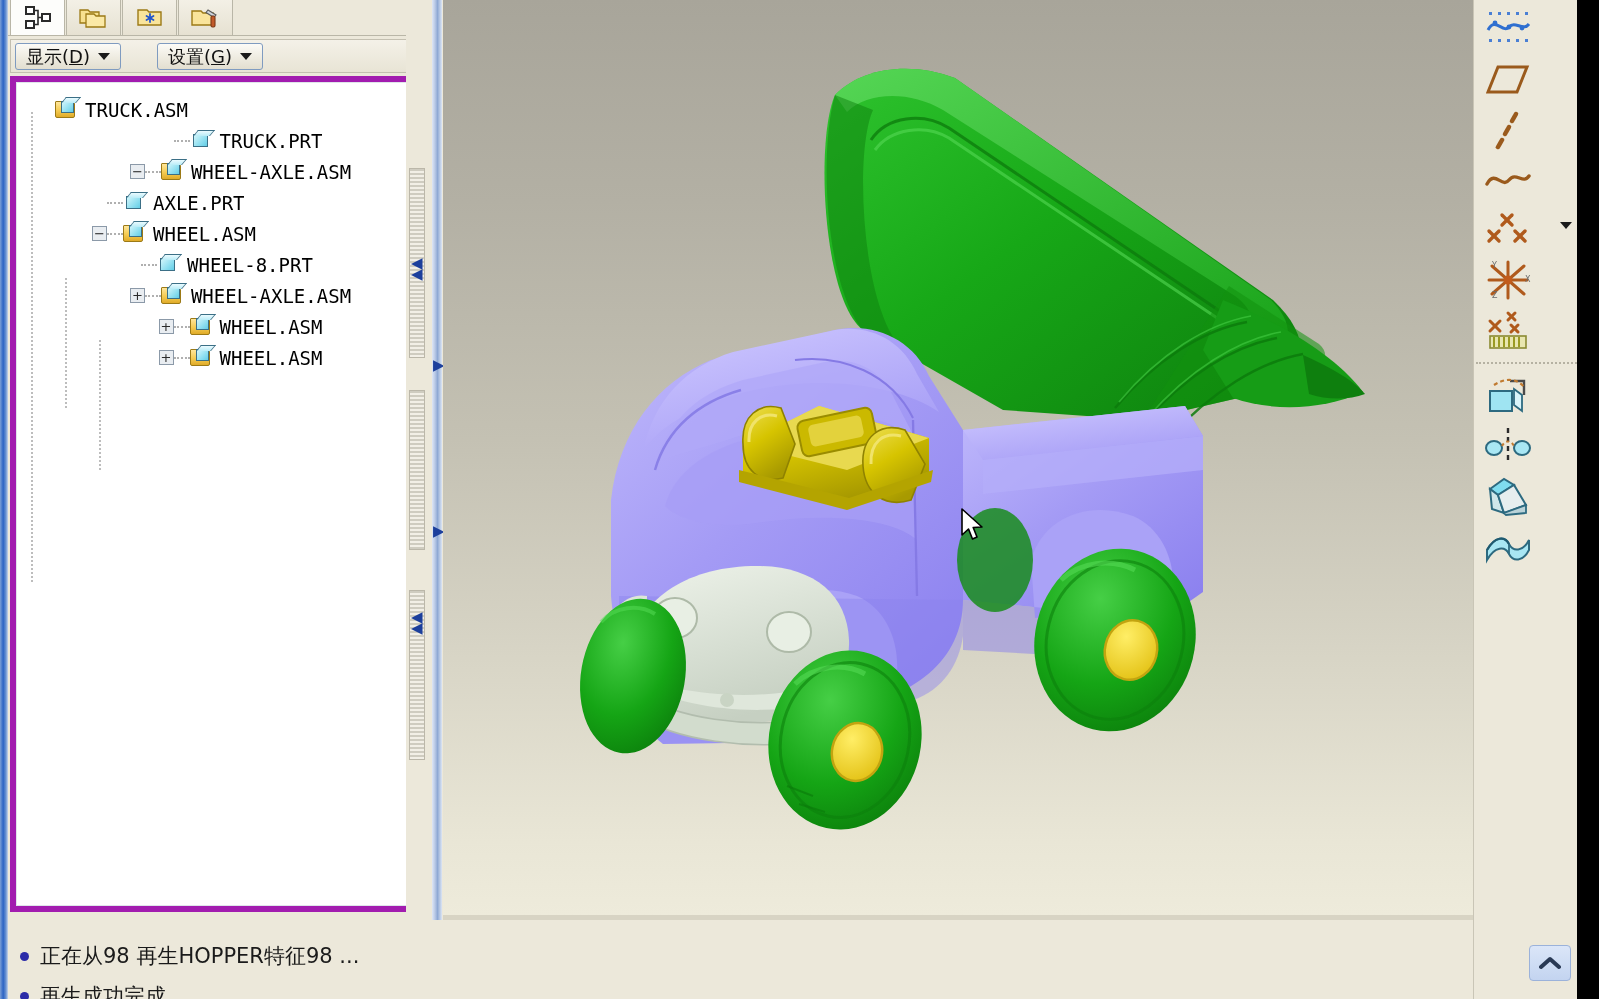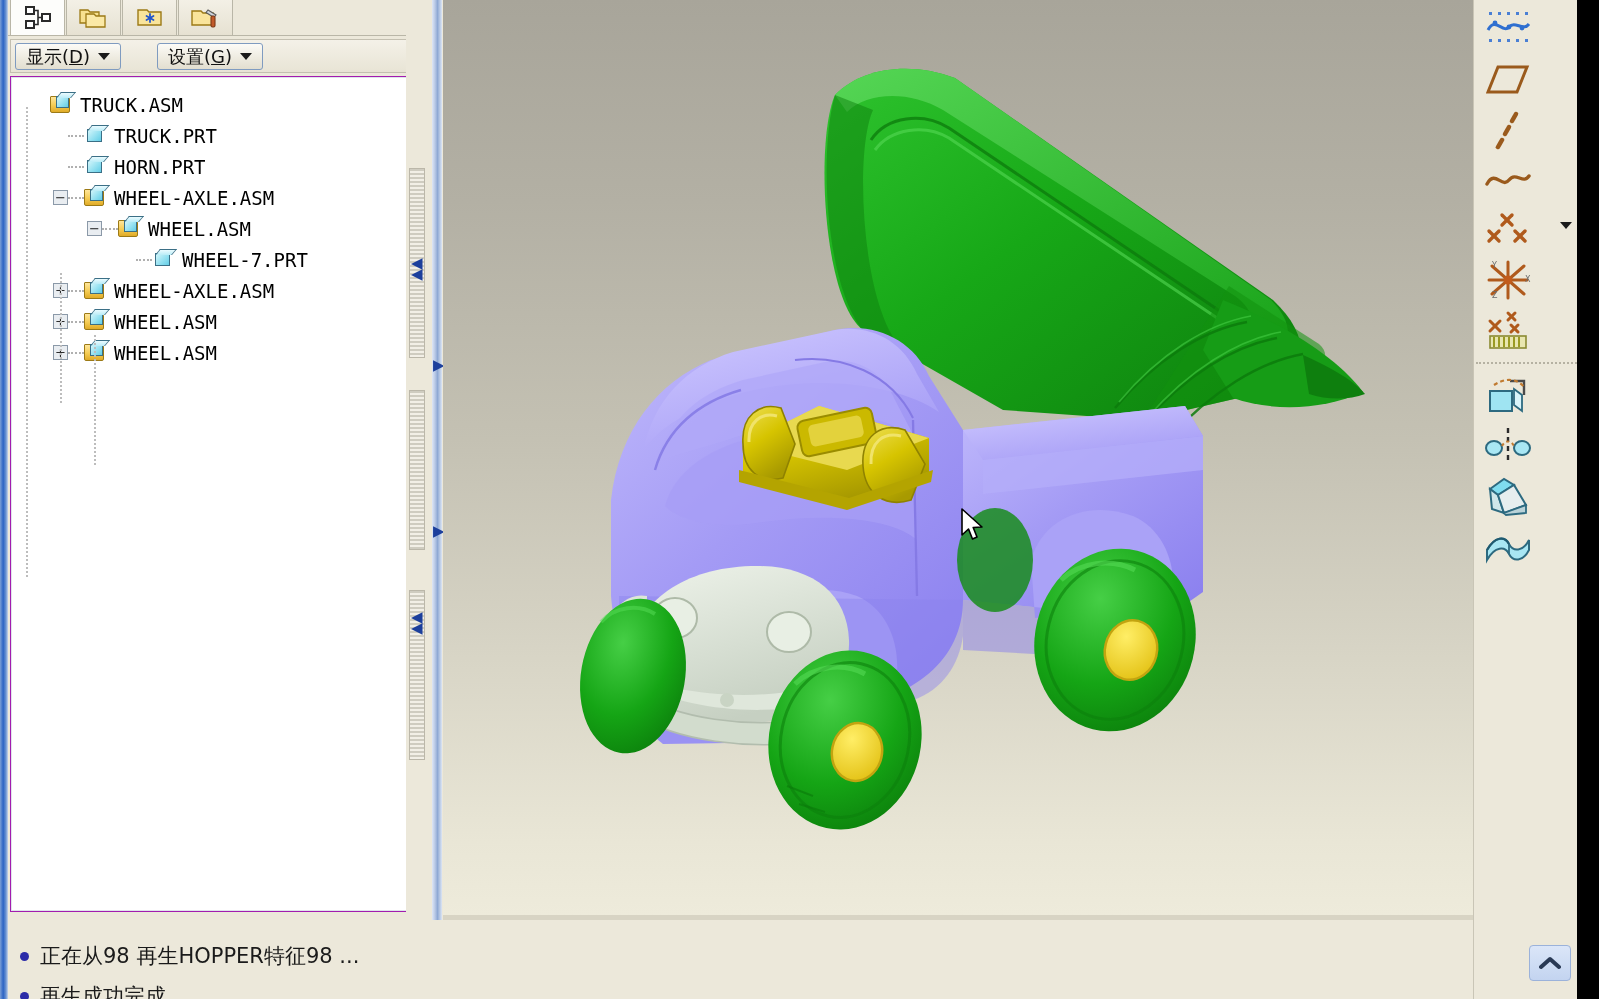--- a/index.html
+++ b/index.html
@@ -45,21 +45,21 @@
             font-size:18px; color:#111; white-space:nowrap;
             font-family:"DejaVu Sans", sans-serif; }
   .dd-btn.b1 { left:4px; }
   .dd-btn.b2 { left:146px; }
   .dd-btn u { text-decoration:underline; }
   .caret { width:0;height:0;border-left:6px solid transparent;border-right:6px solid transparent;
            border-top:7px solid #1a1a1a; margin-left:2px; }
 
   
   .treebox { position:absolute; left:2px; top:76px; width:419px; height:836px;
-             background:#fff; border:1px solid #a21caf; box-shadow: inset 0 0 0 1px #dfe5ea; }
+             background:#fff; border:6px solid #a21caf; box-shadow: inset 0 0 0 1px #dfe5ea; }
   .tree { position:absolute; left:0; top:0; right:0; bottom:0; padding:12px 0 0 8px; overflow:hidden; }
 
   .tnode { position:relative; height:31px; display:flex; align-items:center;
            font-family:"DejaVu Sans Mono", monospace; font-size:19px; color:#000;
            letter-spacing:0px; white-space:nowrap; }
   .tnode .lbl { margin-left:7px; }
 
   .expander { width:15px; height:15px; border:1px solid #8b99a8; background:#e9edf1;
               display:flex; align-items:center; justify-content:center;
               font-family:"DejaVu Sans", sans-serif; font-size:13px; line-height:1; color:#2b2b2b;
@@ -77,21 +77,21 @@
   .ico .cube::after { content:""; position:absolute; left:-1px; top:-5px; width:15px; height:5px;
                background:linear-gradient(180deg,#eafbff,#b9ecf7); border:1px solid #3b6f86; border-bottom:none;
                transform: skewX(-40deg); transform-origin: bottom left; }
   .ico.asm .folder { position:absolute; left:0px; top:2px; width:20px; height:17px;
                background:linear-gradient(180deg,#ffe69a 0%, #f5cc54 55%, #e0ab28 100%);
                border:1px solid #9c7a16; border-radius:1px 3px 2px 2px; }
   .ico.asm .cube { left:6px; top:2px; width:13px; height:12px; }
   .ico.asm .cube::after { width:13px; }
 
   .ind0 { padding-left:0px; }
-  .ind1 { padding-left:34px; }
+  .ind1 { padding-left:34px;justify-content:center; }
   .ind2 { padding-left:68px; }
   .ind3 { padding-left:102px; }
 
   
   .guide { position:absolute; width:0; border-left:2px dotted #bdbdbd; }
 
   
   .grip { position:absolute; left:404px; top:80px; width:12px; height:18px;
           background:linear-gradient(180deg,#f4f2ea,#dcd8c9); border:1px solid #b6b2a4; }
 
@@ -208,52 +208,52 @@
           </div>
           <div class="tnode ind1">
             <span class="exp-spacer"></span>
             <span class="dashlead"></span>
             <span class="ico">
               <span class="cube"></span>
             </span>
             <span class="lbl">TRUCK.PRT</span>
           </div>
           <div class="tnode ind1">
-            <span class="exp-spacer"></span>
-            <span class="dashlead"></span>
-            <span class="ico">
-              <span class="cube"></span>
-            </span>
-            <span class="lbl">HORN.PRT</span>
-          </div>
-          <div class="tnode ind1">
             <span class="expander">−</span>
             <span class="dashlead"></span>
             <span class="ico asm">
               <span class="folder"></span>
               <span class="cube"></span>
             </span>
             <span class="lbl">WHEEL-AXLE.ASM</span>
           </div>
           <div class="tnode ind2">
+            <span class="exp-spacer"></span>
+            <span class="dashlead"></span>
+            <span class="ico">
+              <span class="cube"></span>
+            </span>
+            <span class="lbl">AXLE.PRT</span>
+          </div>
+          <div class="tnode ind2">
             <span class="expander">−</span>
             <span class="dashlead"></span>
             <span class="ico asm">
               <span class="folder"></span>
               <span class="cube"></span>
             </span>
             <span class="lbl">WHEEL.ASM</span>
           </div>
           <div class="tnode ind3">
             <span class="exp-spacer"></span>
             <span class="dashlead"></span>
             <span class="ico">
               <span class="cube"></span>
             </span>
-            <span class="lbl">WHEEL-7.PRT</span>
+            <span class="lbl">WHEEL-8.PRT</span>
           </div>
           <div class="tnode ind1">
             <span class="expander">+</span>
             <span class="dashlead"></span>
             <span class="ico asm">
               <span class="folder"></span>
               <span class="cube"></span>
             </span>
             <span class="lbl">WHEEL-AXLE.ASM</span>
           </div>

